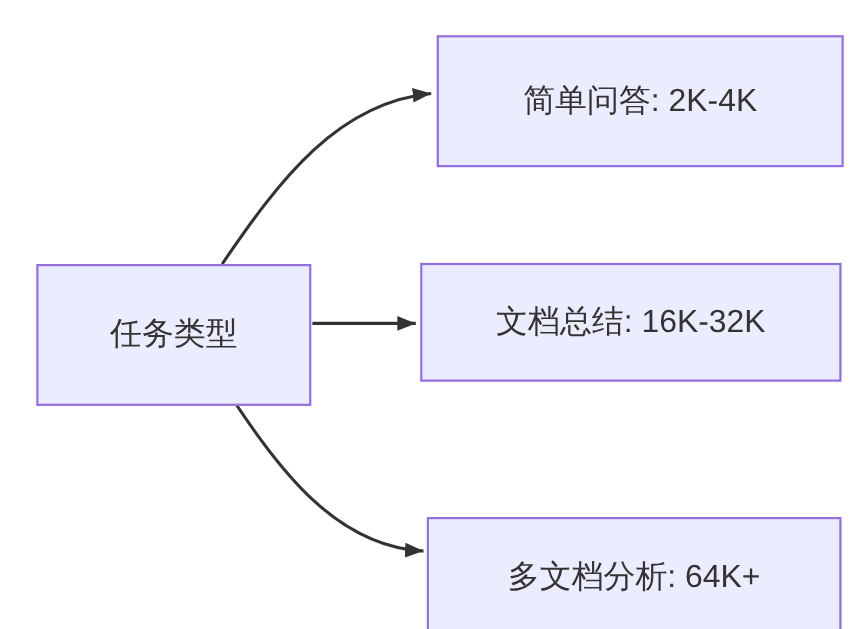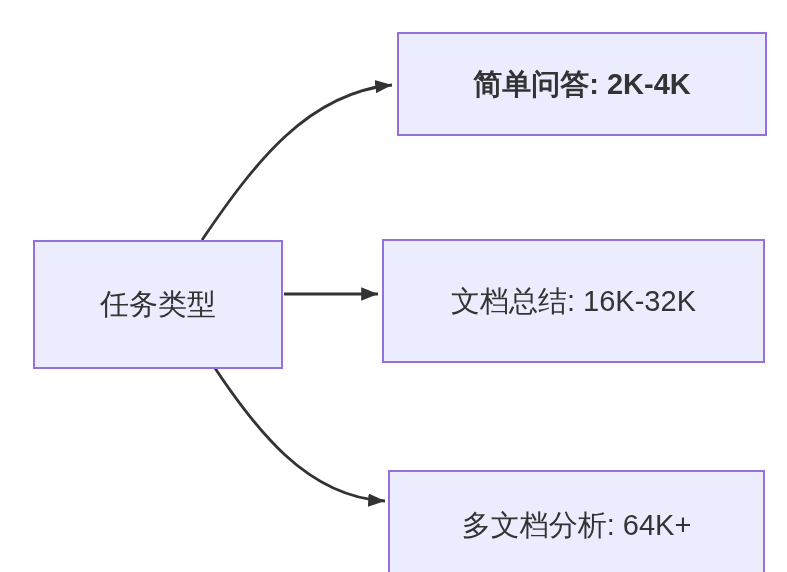--- a/index.html
+++ b/index.html
@@ -43,22 +43,22 @@
   }
   .node-label {
     color: var(--text, #333333);
     font-size: 29px;
     line-height: 1.2;
     white-space: nowrap;
     text-align: center;
   }
   
   .node-root    { left: 33px;  top: 240px; width: 250px; height: 129px; }
-  .node-top     { left: 397px; top: 32px;  width: 370px; height: 104px; font-weight: bold; }
-  .node-middle  { left: 382px; top: 239px; width: 383px; height: 124px; align-items: center; }
+  .node-top     { left: 397px; top: 32px;  width: 370px; height: 120px; }
+  .node-middle  { left: 382px; top: 239px; width: 383px; height: 108px; align-items: center; }
   .node-bottom  { left: 388px; top: 470px; width: 377px; height: 111px; }
 </style>
 </head>
 <body>
 
 <div class="canvas">
 
   <svg class="edges-layer" width="787" height="572" viewBox="0 0 787 572" xmlns="http://www.w3.org/2000/svg">
     <defs>
       <marker id="arrowhead" viewBox="0 0 10 10" refX="10" refY="5" markerWidth="6" markerHeight="6" orient="auto">

